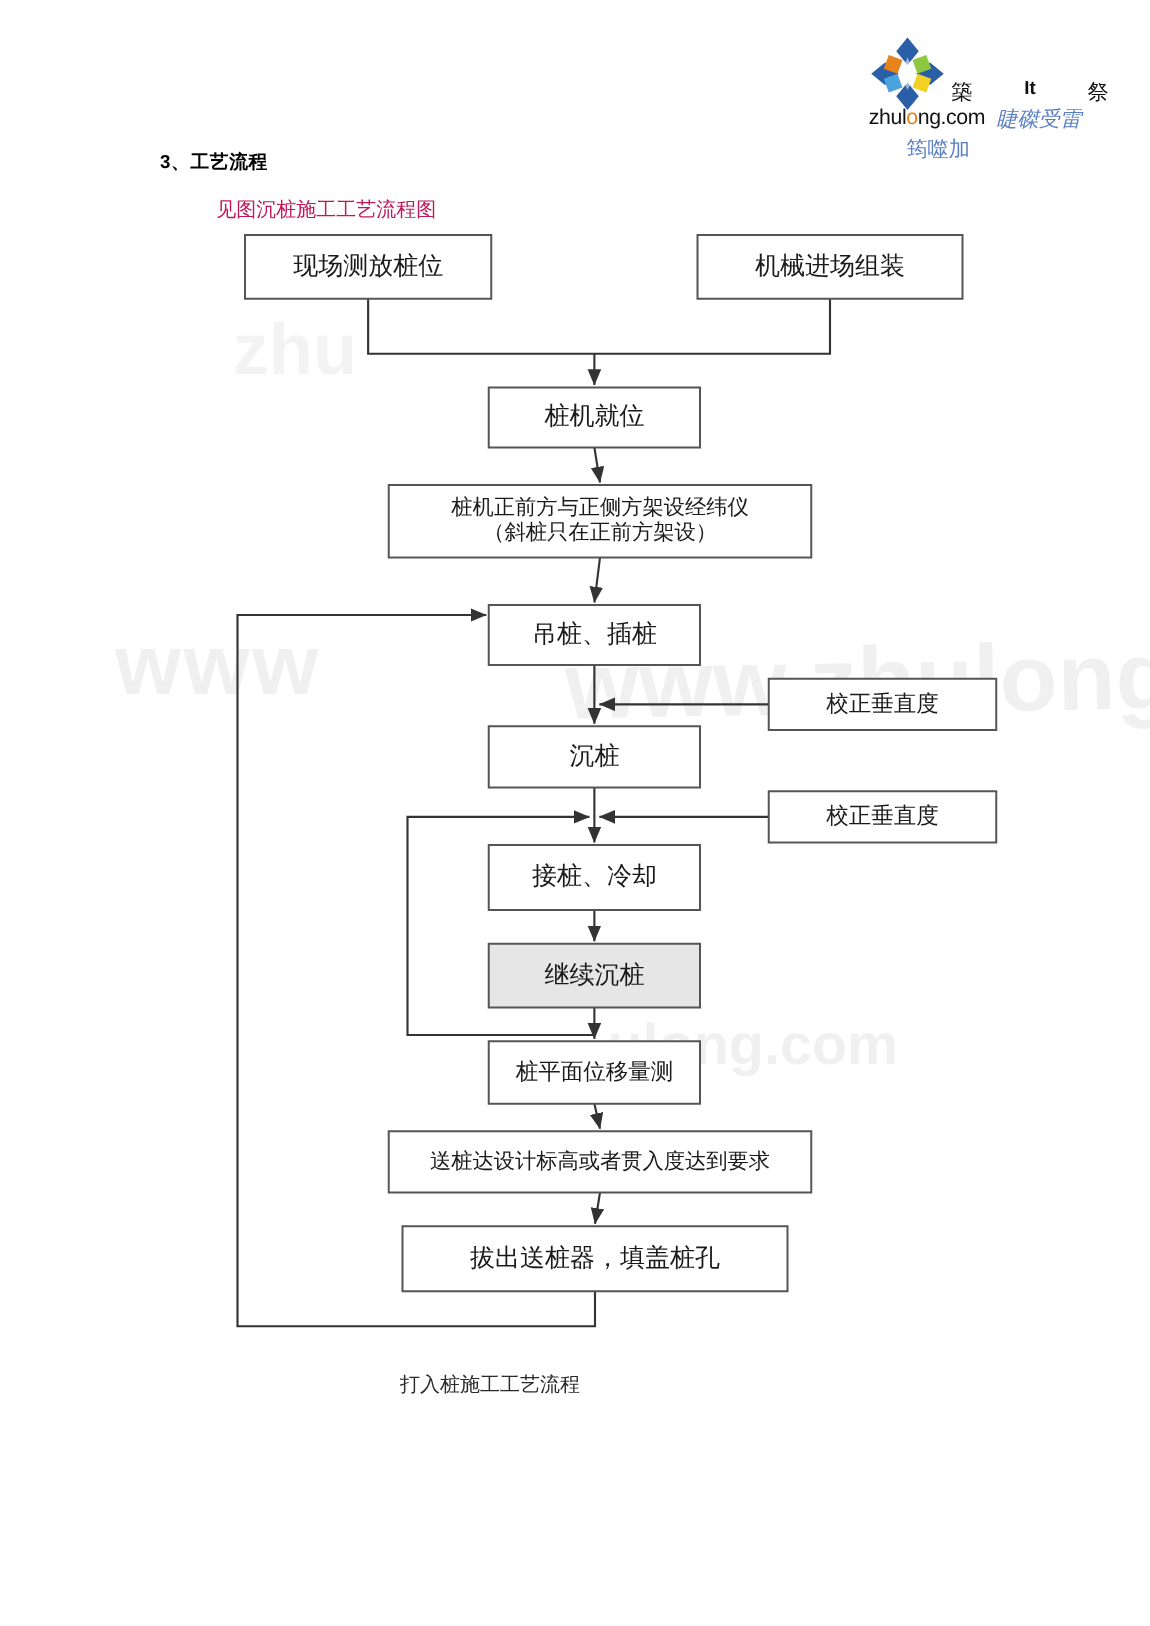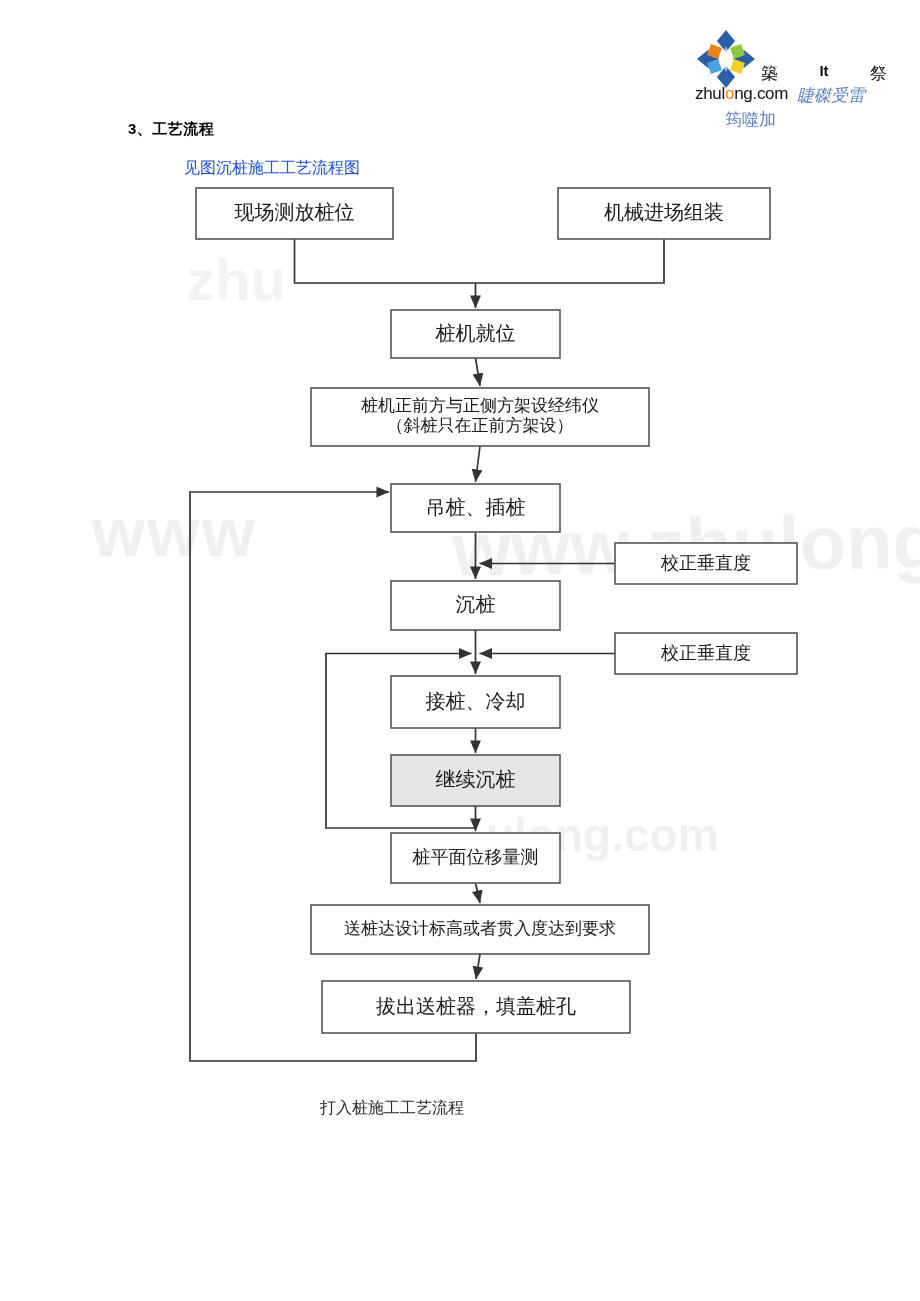--- a/index.html
+++ b/index.html
@@ -71,23 +71,23 @@
     position: absolute;
     left: 128px; top: 120px;
     font-family: "Liberation Sans", sans-serif;
     font-weight: bold;
     font-size: 15px;
     color: #000;
     letter-spacing: 0.5px;
   }
   .section-sub {
     position: absolute;
-    left: 184px; top: 158px;
+    left: 173px; top: 158px;
     font-size: 16px;
-    color: #1d4ed8;
+    color: #be185d;
   }
   .figure-caption {
     position: absolute;
     left: 0; top: 1098px;
     width: 784px;
     text-align: center;
     font-size: 16px;
     color: #2a2a2a;
   }
 

